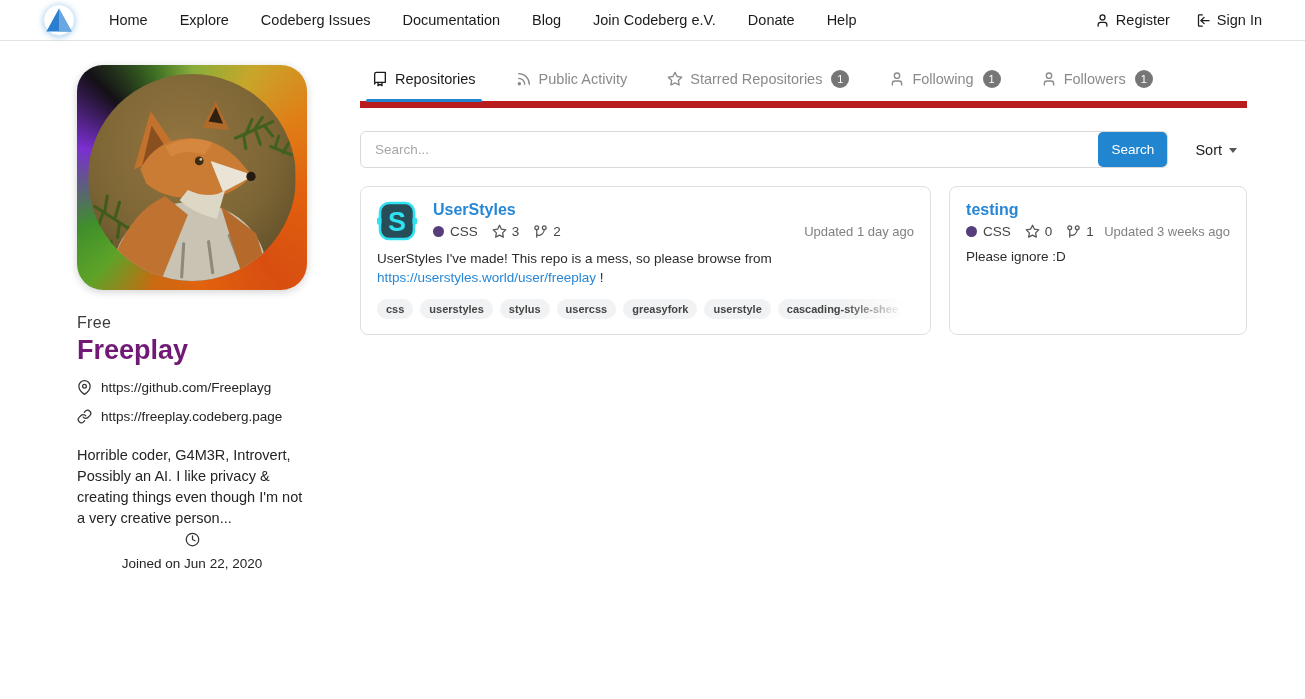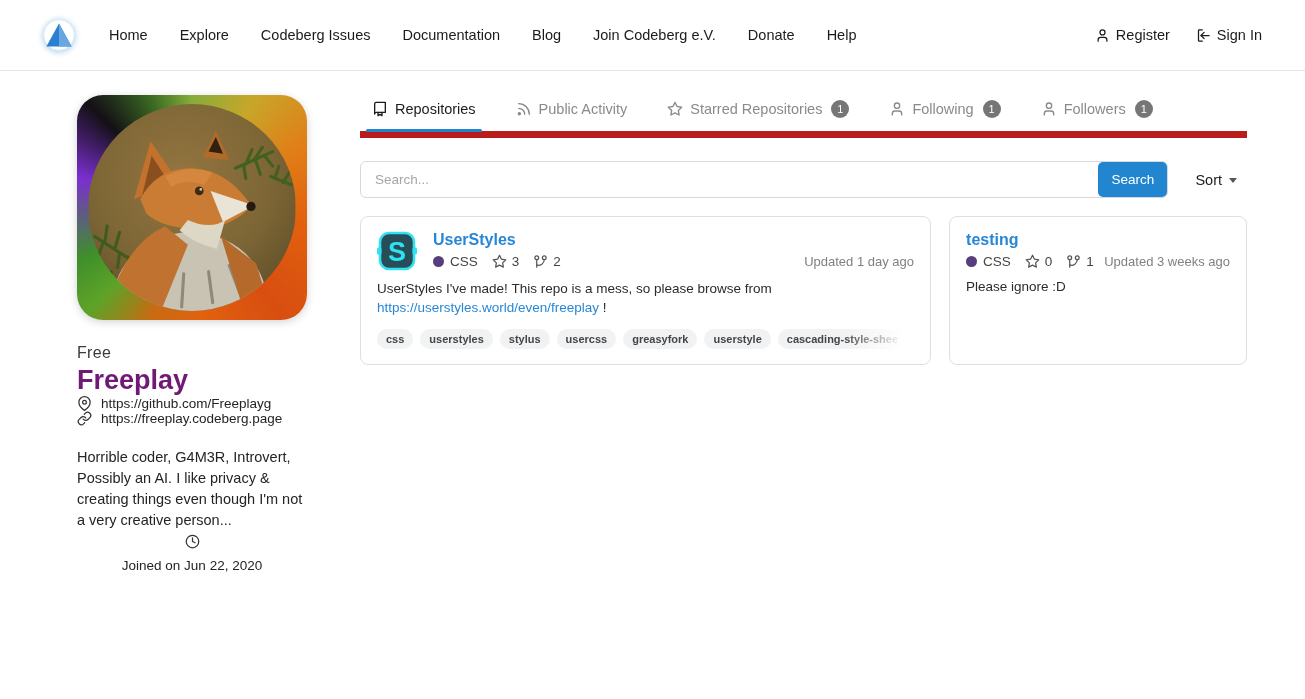--- a/index.html
+++ b/index.html
@@ -1,21 +1,21 @@
 <!DOCTYPE html>
 <html style="--accent: #2185d0;"><head>
 <meta charset="utf-8">
 <style>
   * { margin:0; padding:0; box-sizing:border-box; }
   html,body { width:1305px; height:699px; background:#fff; overflow:hidden;
     font-family:"Liberation Sans", sans-serif; color:#212121; }
   a { text-decoration:none; color:inherit; cursor:pointer; }
 
   
-  .navbar { height:71px; display:flex; align-items:center; padding:0 43px;
+  .navbar { height:41px; display:flex; align-items:center; padding:0 43px;
     border-bottom:1px solid #e4e4e4; background:#fff; }
   .logo { width:32px; height:32px; margin-right:18px; flex:0 0 auto;
     filter:drop-shadow(0 1px 3px rgba(33,133,208,.45)); }
   .nav-link { font-size:14.5px; color:#1b1b1b; padding:0 16px; line-height:54px; }
   .nav-right { margin-left:auto; display:flex; align-items:center; gap:26px; }
   .nav-right a { display:flex; align-items:center; gap:6px; font-size:14.5px; color:#1b1b1b; }
   .icon { display:inline-flex; }
   .icon svg { display:block; }
 
   
@@ -29,21 +29,21 @@
     background:conic-gradient(from 0deg,
       #86ad3b 0deg, #c8a62a 30deg, #e07f17 60deg, #e2620e 95deg,
       #d84e10 140deg, #e2620e 175deg, #c96a12 200deg, #5da328 225deg,
       #3f8f2a 245deg, #7b2fd0 285deg, #141016 315deg, #3c6d23 340deg, #86ad3b 360deg);
     box-shadow:0 2px 8px rgba(0,0,0,.18); }
   .avatar-photo { position:absolute; left:11px; right:11px; top:9px; bottom:9px;
     border-radius:50%; overflow:hidden; }
   .avatar-photo svg { width:100%; height:100%; display:block; }
   .uname { margin-top:24px; font-size:16px; color:#3a3a3a; letter-spacing:.3px; }
   .display-name { font-size:27px; font-weight:bold; color:#701a75; margin-top:3px; }
-  .meta-row { display:flex; align-items:center; gap:9px; 
+  .meta-row { display:flex; align-items:center; gap:9px; margin-top:14px;
     font-size:13.5px; color:#242424; }
   .meta-row .icon { color:#333; }
   .bio { margin-top:21px; font-size:14.5px; line-height:1.45; color:#242424; }
   .joined { margin-top:3px;flex-direction:column; }
 
   
   .tabbar { display:flex; align-items:center; gap:16px; border-bottom:7px solid #b91c1c; }
   .tab { display:flex; align-items:center; gap:7px; padding:8px 12px 13px 12px;
     font-size:14.5px; color:#8a8a8a; position:relative; }
   .tab .icon { color:#8a8a8a; }
@@ -335,21 +335,21 @@
                     <circle cx="6" cy="6" r="3"></circle>
                     <circle cx="18" cy="6" r="3"></circle>
                     <path d="M18 9a9 9 0 0 1-12 8.5"></path>
                   </svg>
               </span>
               <span class="count">2</span>
               <span class="updated">Updated 1 day ago</span>
             </div>
           </div>
         </div>
-        <p class="desc"><span>UserStyles I've made! This repo is a mess, so please browse from </span><a>https://userstyles.world/even/freeplay</a><span> !</span></p>
+        <p class="desc"><span>UserStyles I've made! This repo is a mess, so please browse from </span><a>https://userstyles.world/user/freeplay</a><span> !</span></p>
         <div class="topics"><span class="topic">css</span><span class="topic">userstyles</span><span class="topic">stylus</span><span class="topic">usercss</span><span class="topic">greasyfork</span><span class="topic">userstyle</span><span class="topic">cascading-style-shee</span></div>
       </div>
 
       <div class="card">
         <div class="card-head">
           <div class="card-head-main">
             <a class="repo-name">testing</a>
             <div class="meta-line">
               <span class="lang-dot" style="background:#563d7c"></span>
               <span>CSS</span>

